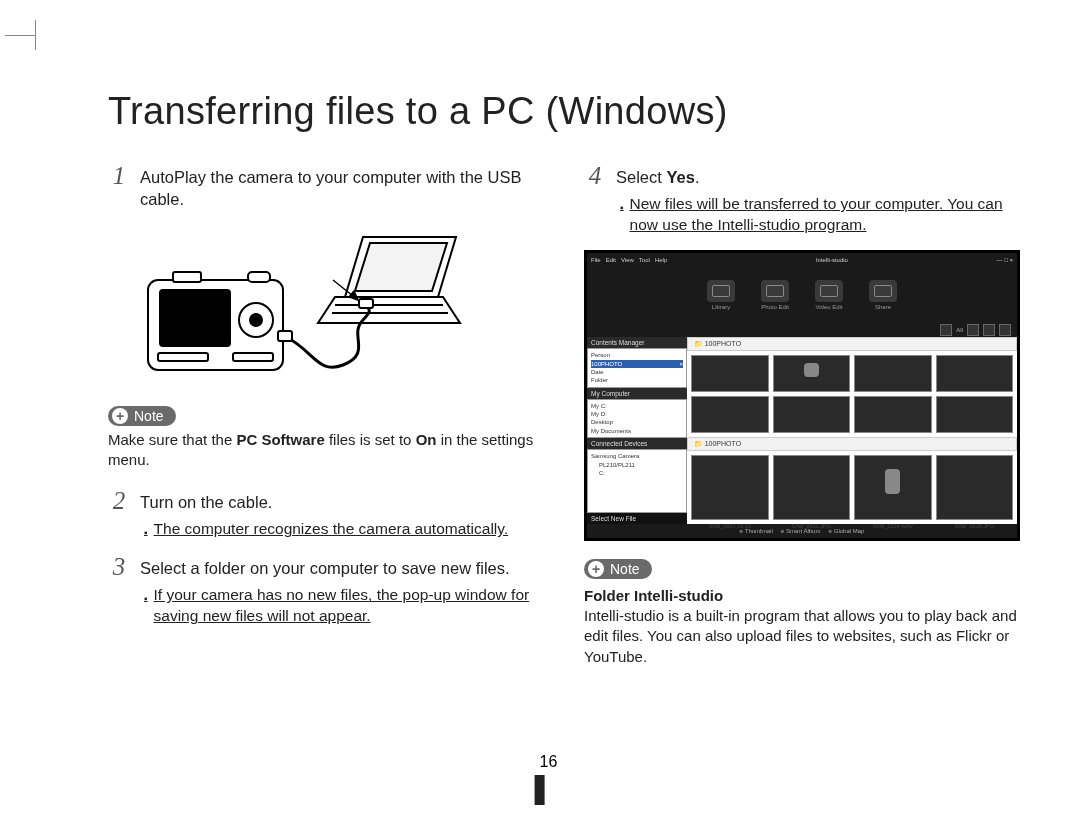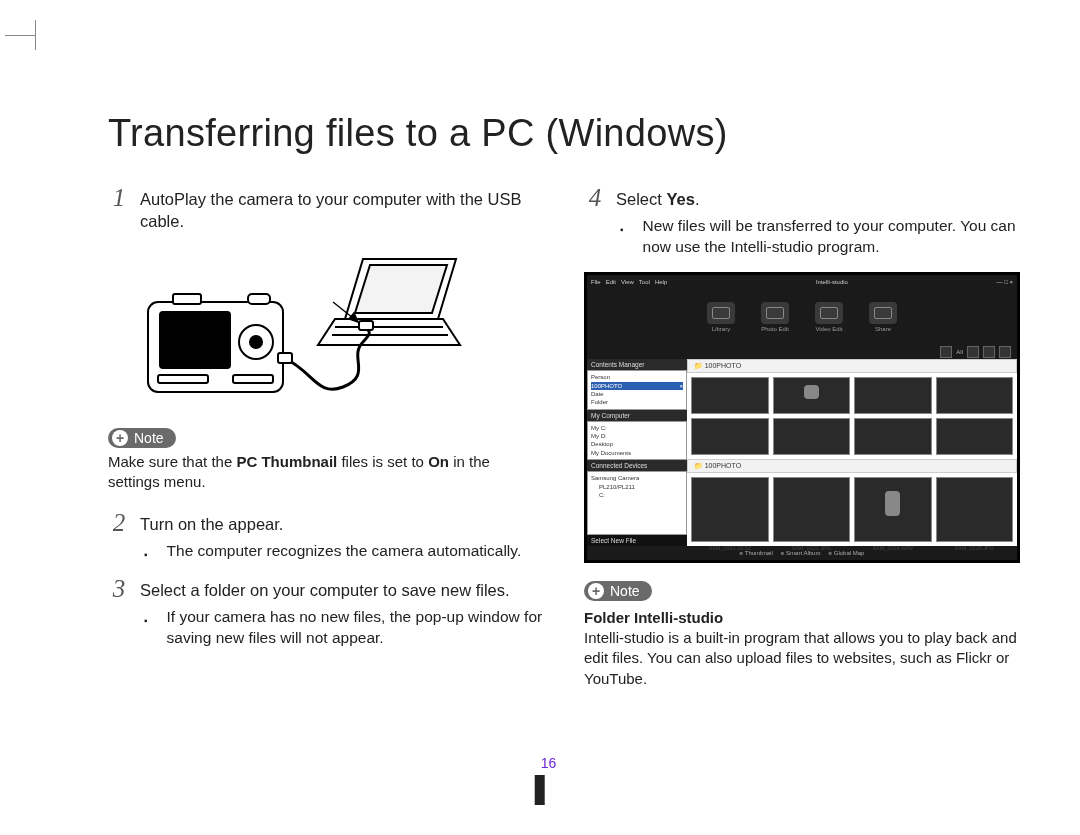--- a/index.html
+++ b/index.html
@@ -18,21 +18,20 @@
     top: 20px;
     left: 35px;
     width: 1000px;
     pointer-events: none;
   }
   .crop-v { width: 1px; height: 30px; background: #888; position: absolute; left: 0; top:0;}
   .crop-h { width: 30px; height: 1px; background: #888; position: absolute; left: -30px; top: 15px;}
   .page {
     padding: 90px 60px 0 108px;
     box-sizing: border-box;
-    margin-top: 22px;
   }
   h1 {
     font-family: "Helvetica Neue", Arial, sans-serif;
     font-weight: 300;
     font-size: 38px;
     letter-spacing: 0.3px;
     margin: 0 0 30px 0;
     font-stretch: condensed;
   }
   .columns {
@@ -65,24 +64,25 @@
     padding-top: 3px;
   }
   .step-text b, .bullet-item b, .note-body b {
     font-weight: bold;
   }
   .bullets {
     margin: 2px 0 14px 36px;
   }
   .bullet-item {
     display: flex;
-    gap: 19px;
+    gap: 6px;
     font-size: 15.5px;
     line-height: 1.35;
     margin-bottom: 2px;
+    text-decoration: underline;
   }
   .bullet-dot::before {
     content: "▪";
     font-size: 10px;
     position: relative;
     top: 2px;
     color: #222;
   }
   .illustration {
     margin: 14px 0 16px 30px;
@@ -160,21 +160,21 @@
   .ss-bottom { height:14px; background:#1a1a1a; display:flex; justify-content:center; align-items:center; gap:8px;}
   .ss-bottom .bchip{color:#aaa;font-size:6px;}
   .ss-bottom .bchip::before{content:"■ ";color:#666;}
   .page-number {
     position: absolute;
     left: 50%;
     transform: translateX(-50%);
     bottom: 30px;
     text-align: center;
   }
-  .page-number .num { font-size: 14px; color:#6d28d9;margin-left:17px;}
+  .page-number .num { font-size: 16px; color:#000000;margin-left:17px;}
   .page-number .bar { width: 10px; height: 30px; background:#222; margin: 4px auto 0;}
 </style>
 </head>
 <body>
 
 <div class="crop-marks">
   <div class="crop-v"></div>
     <div class="crop-h"></div>
 </div>
 
@@ -225,27 +225,27 @@
           </g>
         </svg>
       </div>
 
       <div>
         <div class="note-pill">
           <span class="plus">+</span>
           <span>Note</span>
         </div>
         <div class="note-body">
-          <span>Make sure that the </span><b>PC Thumbnail</b><span> files is set to </span><b>On</b><span> in the settings menu.</span>
+          <span>Make sure that the </span><b>PC Software</b><span> files is set to </span><b>On</b><span> in the settings menu.</span>
         </div>
       </div>
 
       <div class="step">
         <div class="step-num">2</div>
-        <div class="step-text">Turn on the appear.</div>
+        <div class="step-text">Turn on the cable.</div>
       </div>
       <div class="bullets">
         <div class="bullet-item">
             <span class="bullet-dot"></span>
             <span>The computer recognizes the camera automatically.</span>
           </div>
       </div>
 
       <div class="step">
         <div class="step-num">3</div>

